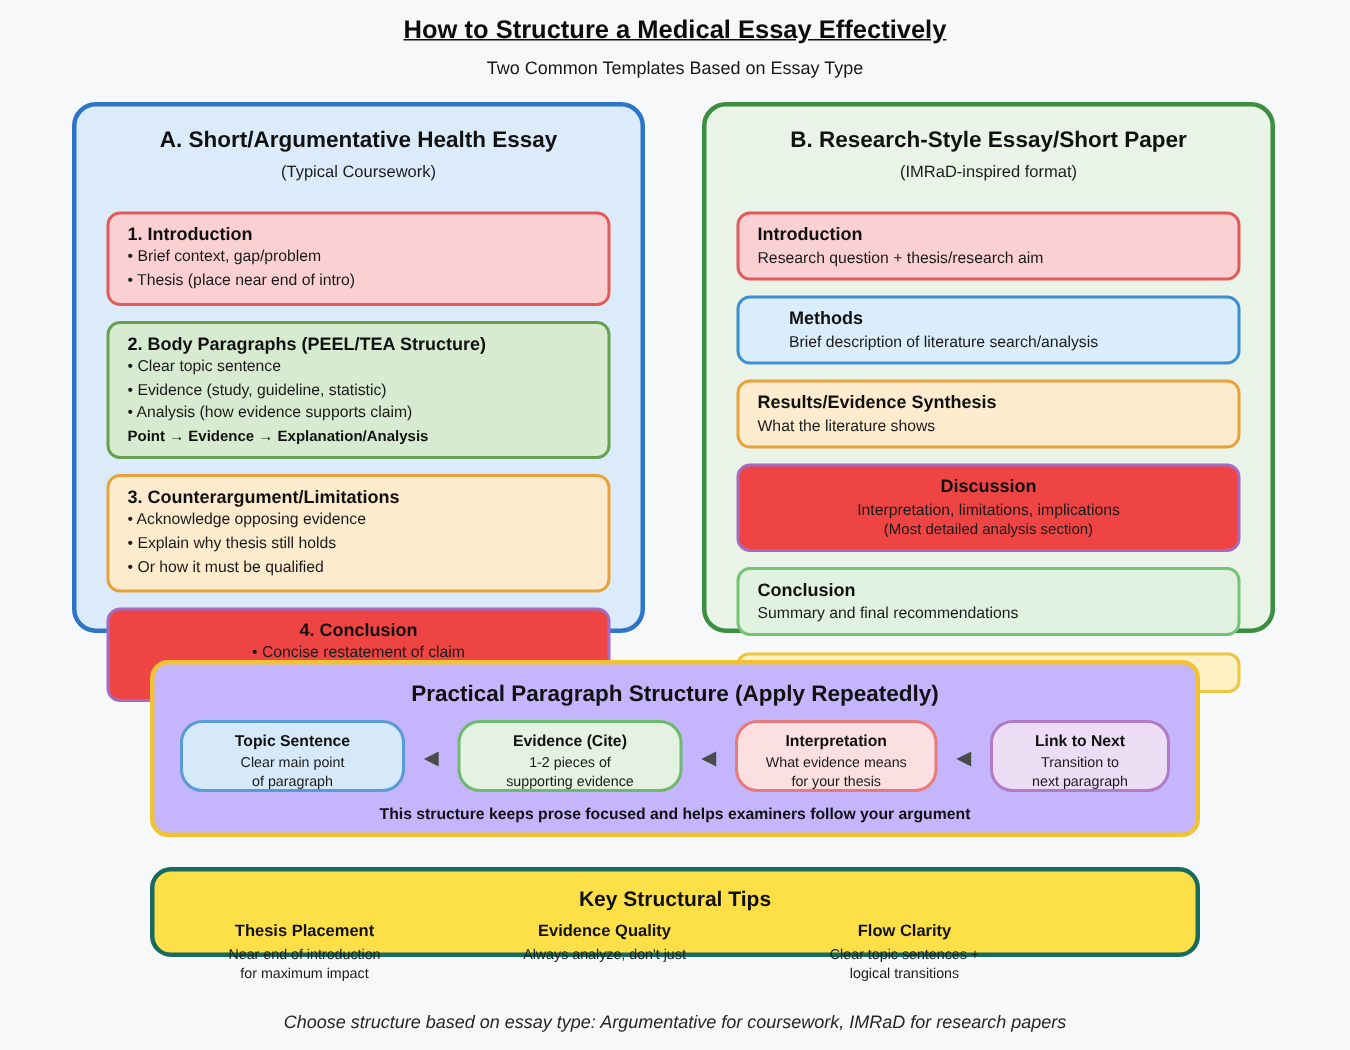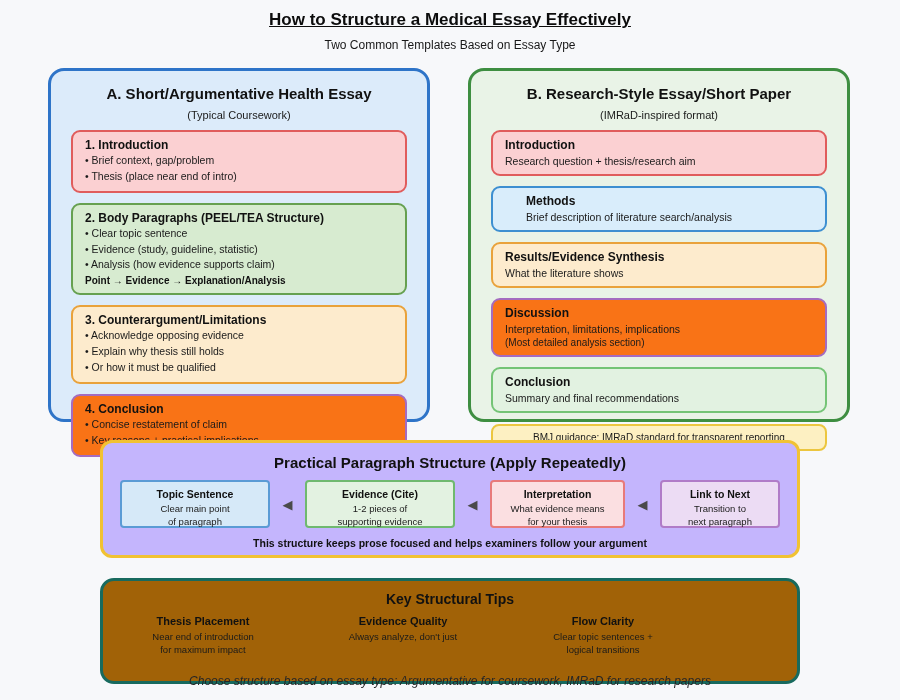--- a/index.html
+++ b/index.html
@@ -27,62 +27,62 @@
   .panel-title { margin: 2px 0 0; font-size: 15px; font-weight: bold; text-align: center; }
   .panel-sub { margin-top: 7px; font-size: 11px; text-align: center; color: #1a1a1a; }
 
   .sbox { border: 2px solid; border-radius: 9px; padding: 6px 12px 7px; margin-top: 10px; }
   .sbox-h { font-size: 12px; font-weight: bold; }
   .bullet { font-size: 10.5px; line-height: 1.32; color: #1a1a1a; margin-top: 2px; }
   .bullet::before { content: "\2022  "; }
   .formula { font-size: 10px; font-weight: bold; margin-top: 3px; }
   .sbox-t { font-size: 10.5px; color: #1a1a1a; margin-top: 3px; }
   .sbox-t2 { font-size: 10px; color: #1a1a1a; margin-top: 2px; }
-  .first { margin-top: 9px; }
+  .first { margin-top: 20px; }
 
   .c-pink   { background: #fbd0d2; border-color: #e05c5c; }
   .c-green  { background: #d7ebd0; border-color: #66a050; }
   .c-orange { background: #fdebcd; border-color: #e9a23b; }
-  .c-purple { background: #f97316; border-color: #a46cc0; }
+  .c-purple { background: #ef4444; border-color: #a46cc0; text-align: center; }
   .c-blue   { background: #d9edfb; border-color: #3d8fd1; padding-left: 33px; }
   .c-greenlight { background: #e2f2e1; border-color: #74c476; }
   .note-box {
     background: #fdf0c2; border: 2px solid #ecc63f; border-radius: 8px;
     margin-top: 11px; padding: 6px 10px; text-align: center; font-size: 10px; color: #1a1a1a;
   }
 
   
   .para-panel {
     position: absolute; left: 100px; top: 440px; width: 700px; height: 118px;
     background: #c4b5fd; border: 3px solid #f1c232; border-radius: 12px;
   }
   .para-title { margin-top: 11px; font-size: 15px; font-weight: bold; text-align: center; }
   .steps-row {
     display: flex; align-items: center; justify-content: space-between;
     padding: 0 17px; margin-top: 9px;
   }
   .step {
-    border: 2px solid; border-radius: 4px; text-align: center;
+    border: 2px solid; border-radius: 15px; text-align: center;
     padding: 6px 3px 7px; height: 48px;
   }
   .step-h { font-size: 10.5px; font-weight: bold; }
   .step-l { font-size: 9.5px; line-height: 1.35; color: #1a1a1a; }
   .step-l1 { margin-top: 3px; }
   .w1 { width: 150px; } .w2 { width: 150px; } .w3 { width: 135px; } .w4 { width: 120px; }
   .s-blue   { background: #d6e9f8; border-color: #5b9bd5; }
   .s-green  { background: #e3f2e1; border-color: #6fb96f; text-align: center; }
   .s-pink   { background: #fbdfe1; border-color: #e87a7a; }
   .s-purple { background: #ecdcf4; border-color: #b07cc8; }
   .arrow { font-size: 13px; color: #4a4a4a; line-height: 1; }
   .para-caption { margin-top: 9px; text-align: center; font-size: 10.5px; font-weight: bold; }
 
   
   .tips-panel {
-    position: absolute; left: 100px; top: 578px; width: 700px; height: 106px;
-    background: #a16207; border: 3px solid #186a5e; border-radius: 14px;
+    position: absolute; left: 100px; top: 578px; width: 700px; height: 60px;
+    background: #fde047; border: 3px solid #186a5e; border-radius: 14px;
   }
   .tips-title { margin-top: 10px; font-size: 14px; font-weight: bold; text-align: center; }
   .tips-row { display: flex; margin-top: 8px; }
   .tip-col { width: 200px; text-align: center; }
   .tip-h { font-size: 11px; font-weight: bold; }
   .tip-l { font-size: 9.5px; line-height: 1.35; color: #1a1a1a; }
   .tip-l1 { margin-top: 4px; }
 
   
   .footer {

